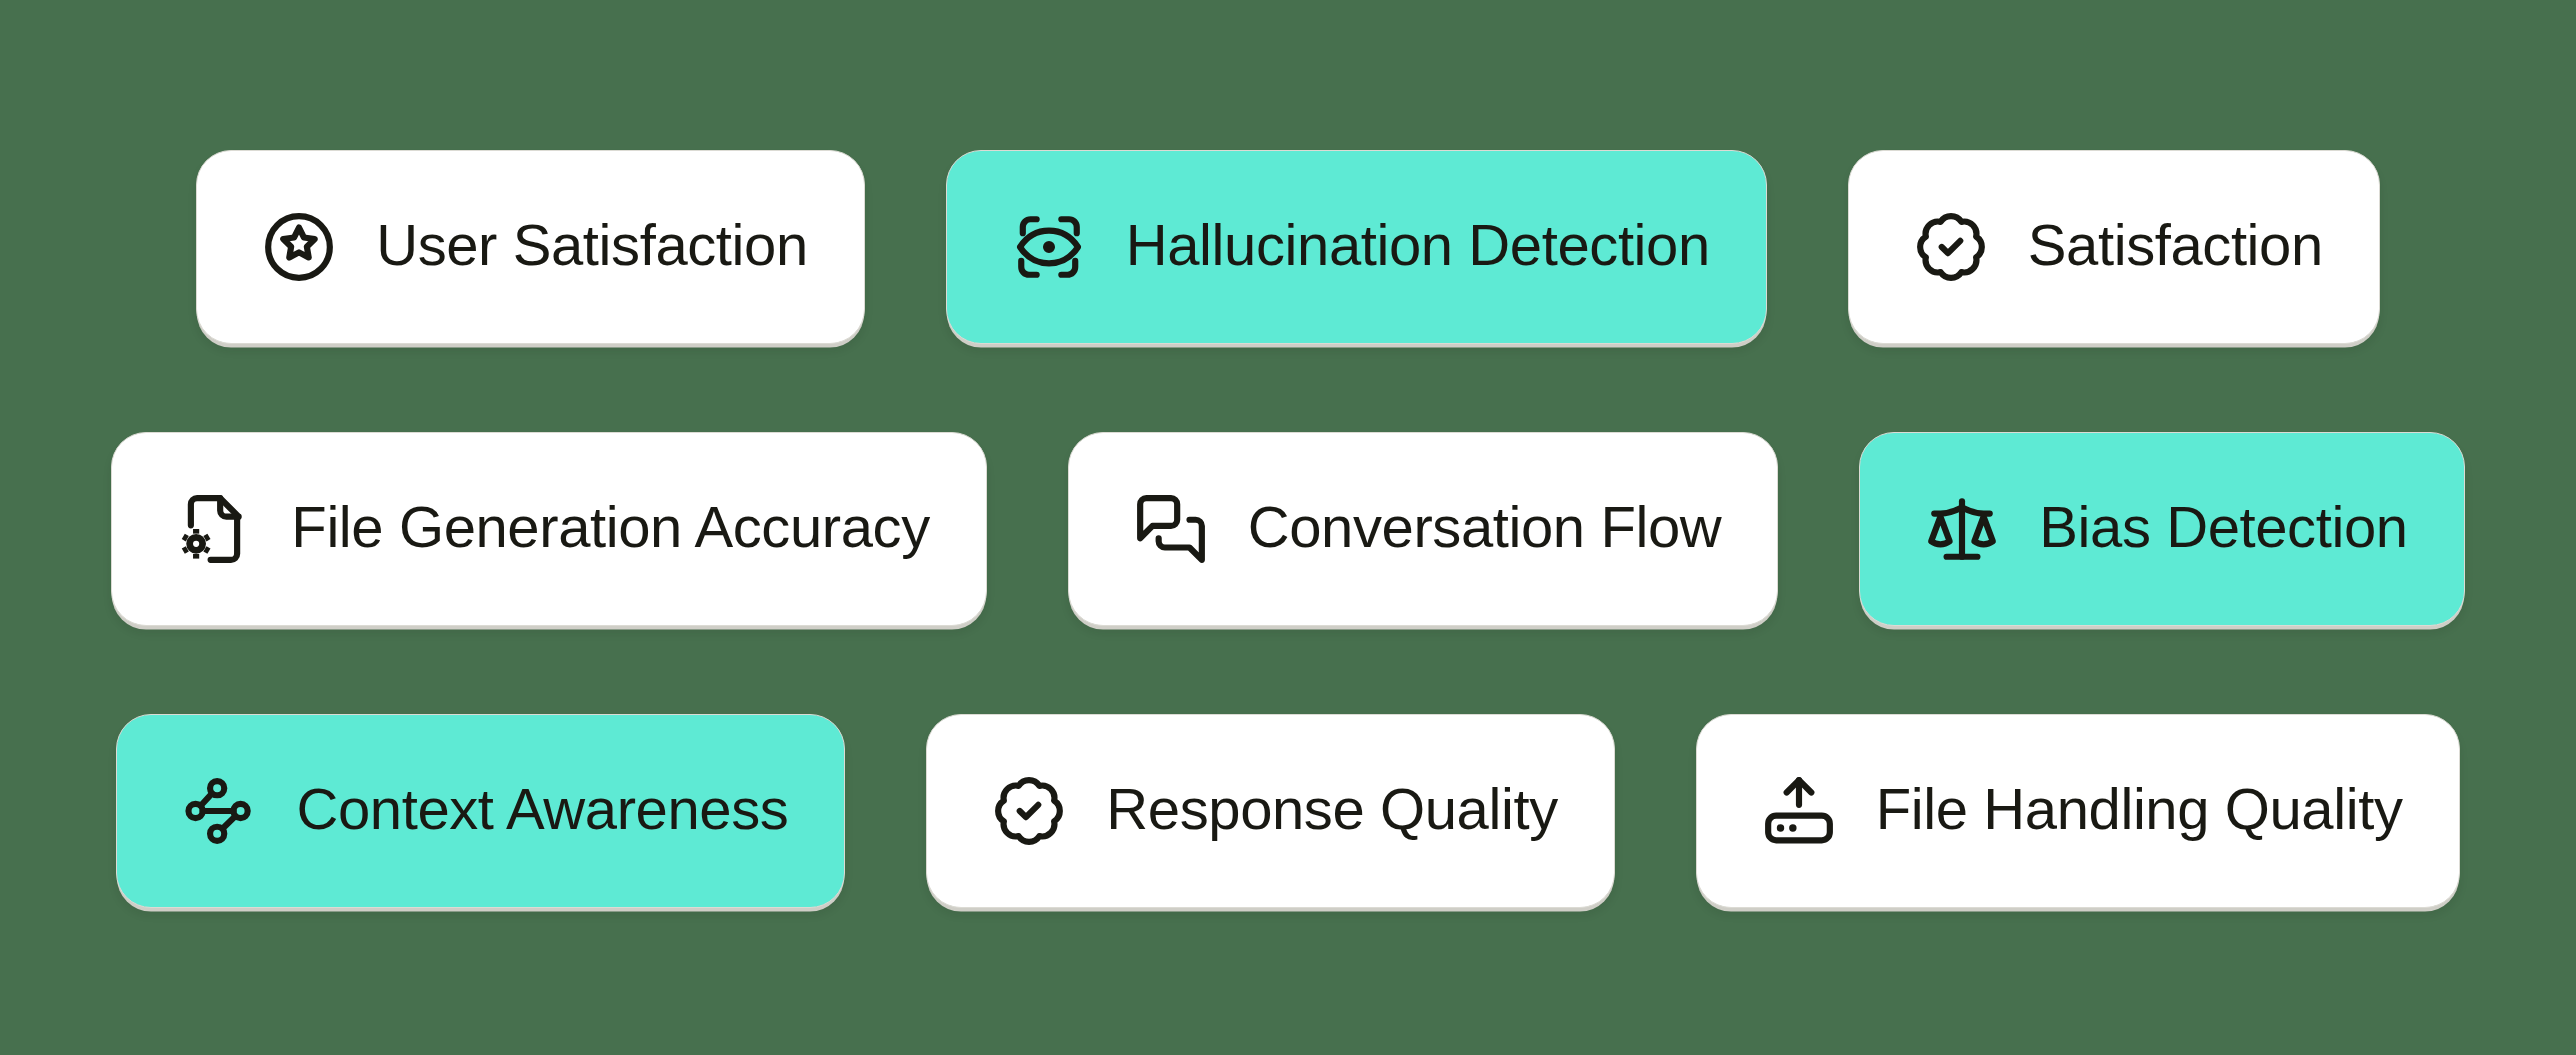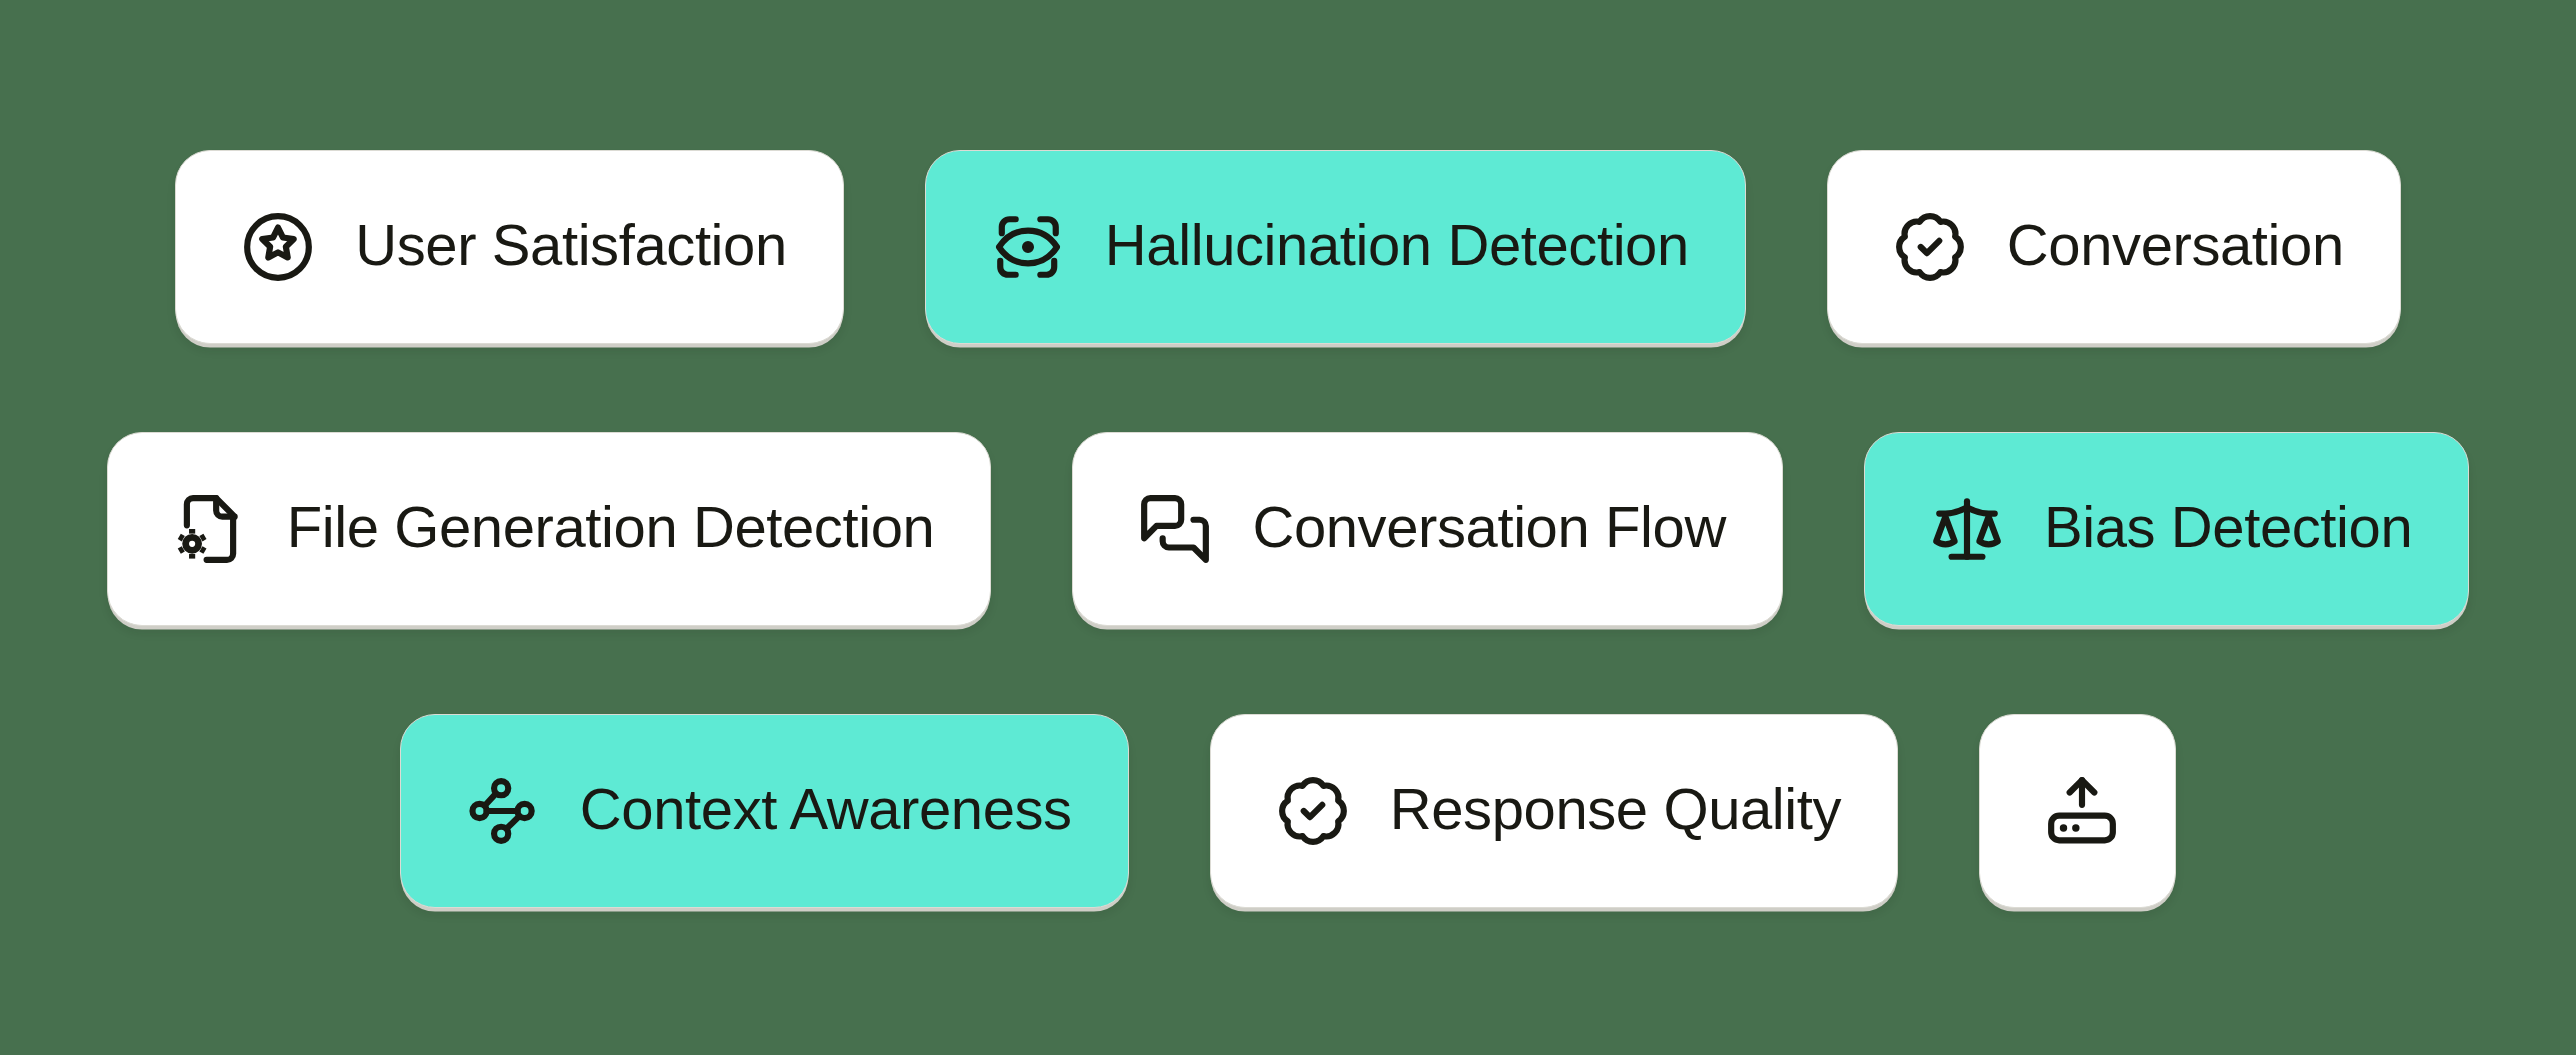--- a/index.html
+++ b/index.html
@@ -98,21 +98,21 @@
       <span class="label">Hallucination Detection</span>
     </div>
 
     <div class="card" data-variant="default">
       <span class="icon">
         <svg viewBox="0 0 24 24" fill="none" stroke="currentColor" stroke-width="2" stroke-linecap="round" stroke-linejoin="round">
           <path d="M3.85 8.62a4 4 0 0 1 4.78-4.77 4 4 0 0 1 6.74 0 4 4 0 0 1 4.78 4.78 4 4 0 0 1 0 6.74 4 4 0 0 1-4.77 4.78 4 4 0 0 1-6.75 0 4 4 0 0 1-4.78-4.77 4 4 0 0 1 0-6.76Z"></path>
           <path d="m9 12 2 2 4-4"></path>
         </svg>
       </span>
-      <span class="label">Conversation</span>
+      <span class="label">Satisfaction</span>
     </div>
 
   </div>
 
   <div class="row">
 
     <div class="card" data-variant="default">
       <span class="icon">
         <svg viewBox="0 0 24 24" fill="none" stroke="currentColor" stroke-width="2" stroke-linecap="round" stroke-linejoin="round">
           <path d="M4.5 10.8V4a2 2 0 0 1 2-2H14l5.5 5.5V20a2 2 0 0 1-2 2h-6.6"></path>
@@ -121,21 +121,21 @@
             <circle cx="6.2" cy="16.8" r="2.1" stroke-width="2.2"></circle>
             <path d="M6.2 12v1.5"></path>
               <path d="M6.2 20.1v1.5"></path>
             <path d="M10.36 14.4l-1.3.75"></path>
               <path d="M3.34 18.45l-1.3.75"></path>
             <path d="M2.04 14.4l1.3.75"></path>
               <path d="M9.06 18.45l1.3.75"></path>
           </g>
         </svg>
       </span>
-      <span class="label">File Generation Detection</span>
+      <span class="label">File Generation Accuracy</span>
     </div>
 
     <div class="card" data-variant="default">
       <span class="icon">
         <svg viewBox="0 0 24 24" fill="none" stroke="currentColor" stroke-width="2" stroke-linecap="round" stroke-linejoin="round">
           <path d="M14 9a2 2 0 0 1-2 2H6l-4 4V4a2 2 0 0 1 2-2h8a2 2 0 0 1 2 2z"></path>
           <path d="M18 9h2a2 2 0 0 1 2 2v11l-4-4h-8a2 2 0 0 1-2-2v-1"></path>
         </svg>
       </span>
       <span class="label">Conversation Flow</span>
@@ -186,18 +186,19 @@
     <div class="card" data-variant="default">
       <span class="icon">
         <svg viewBox="0 0 24 24" fill="none" stroke="currentColor" stroke-width="2" stroke-linecap="round" stroke-linejoin="round">
           <path d="m16 6-4-4-4 4"></path>
           <path d="M12 2v8"></path>
           <rect width="20" height="8" x="2" y="13.5" rx="2.6"></rect>
           <path d="M6 17.5h.01" stroke-width="2.4"></path>
           <path d="M10 17.5h.01" stroke-width="2.4"></path>
         </svg>
       </span>
+      <span class="label">File Handling Quality</span>
     </div>
 
   </div>
 
 </div>
 
 
 </body></html>

